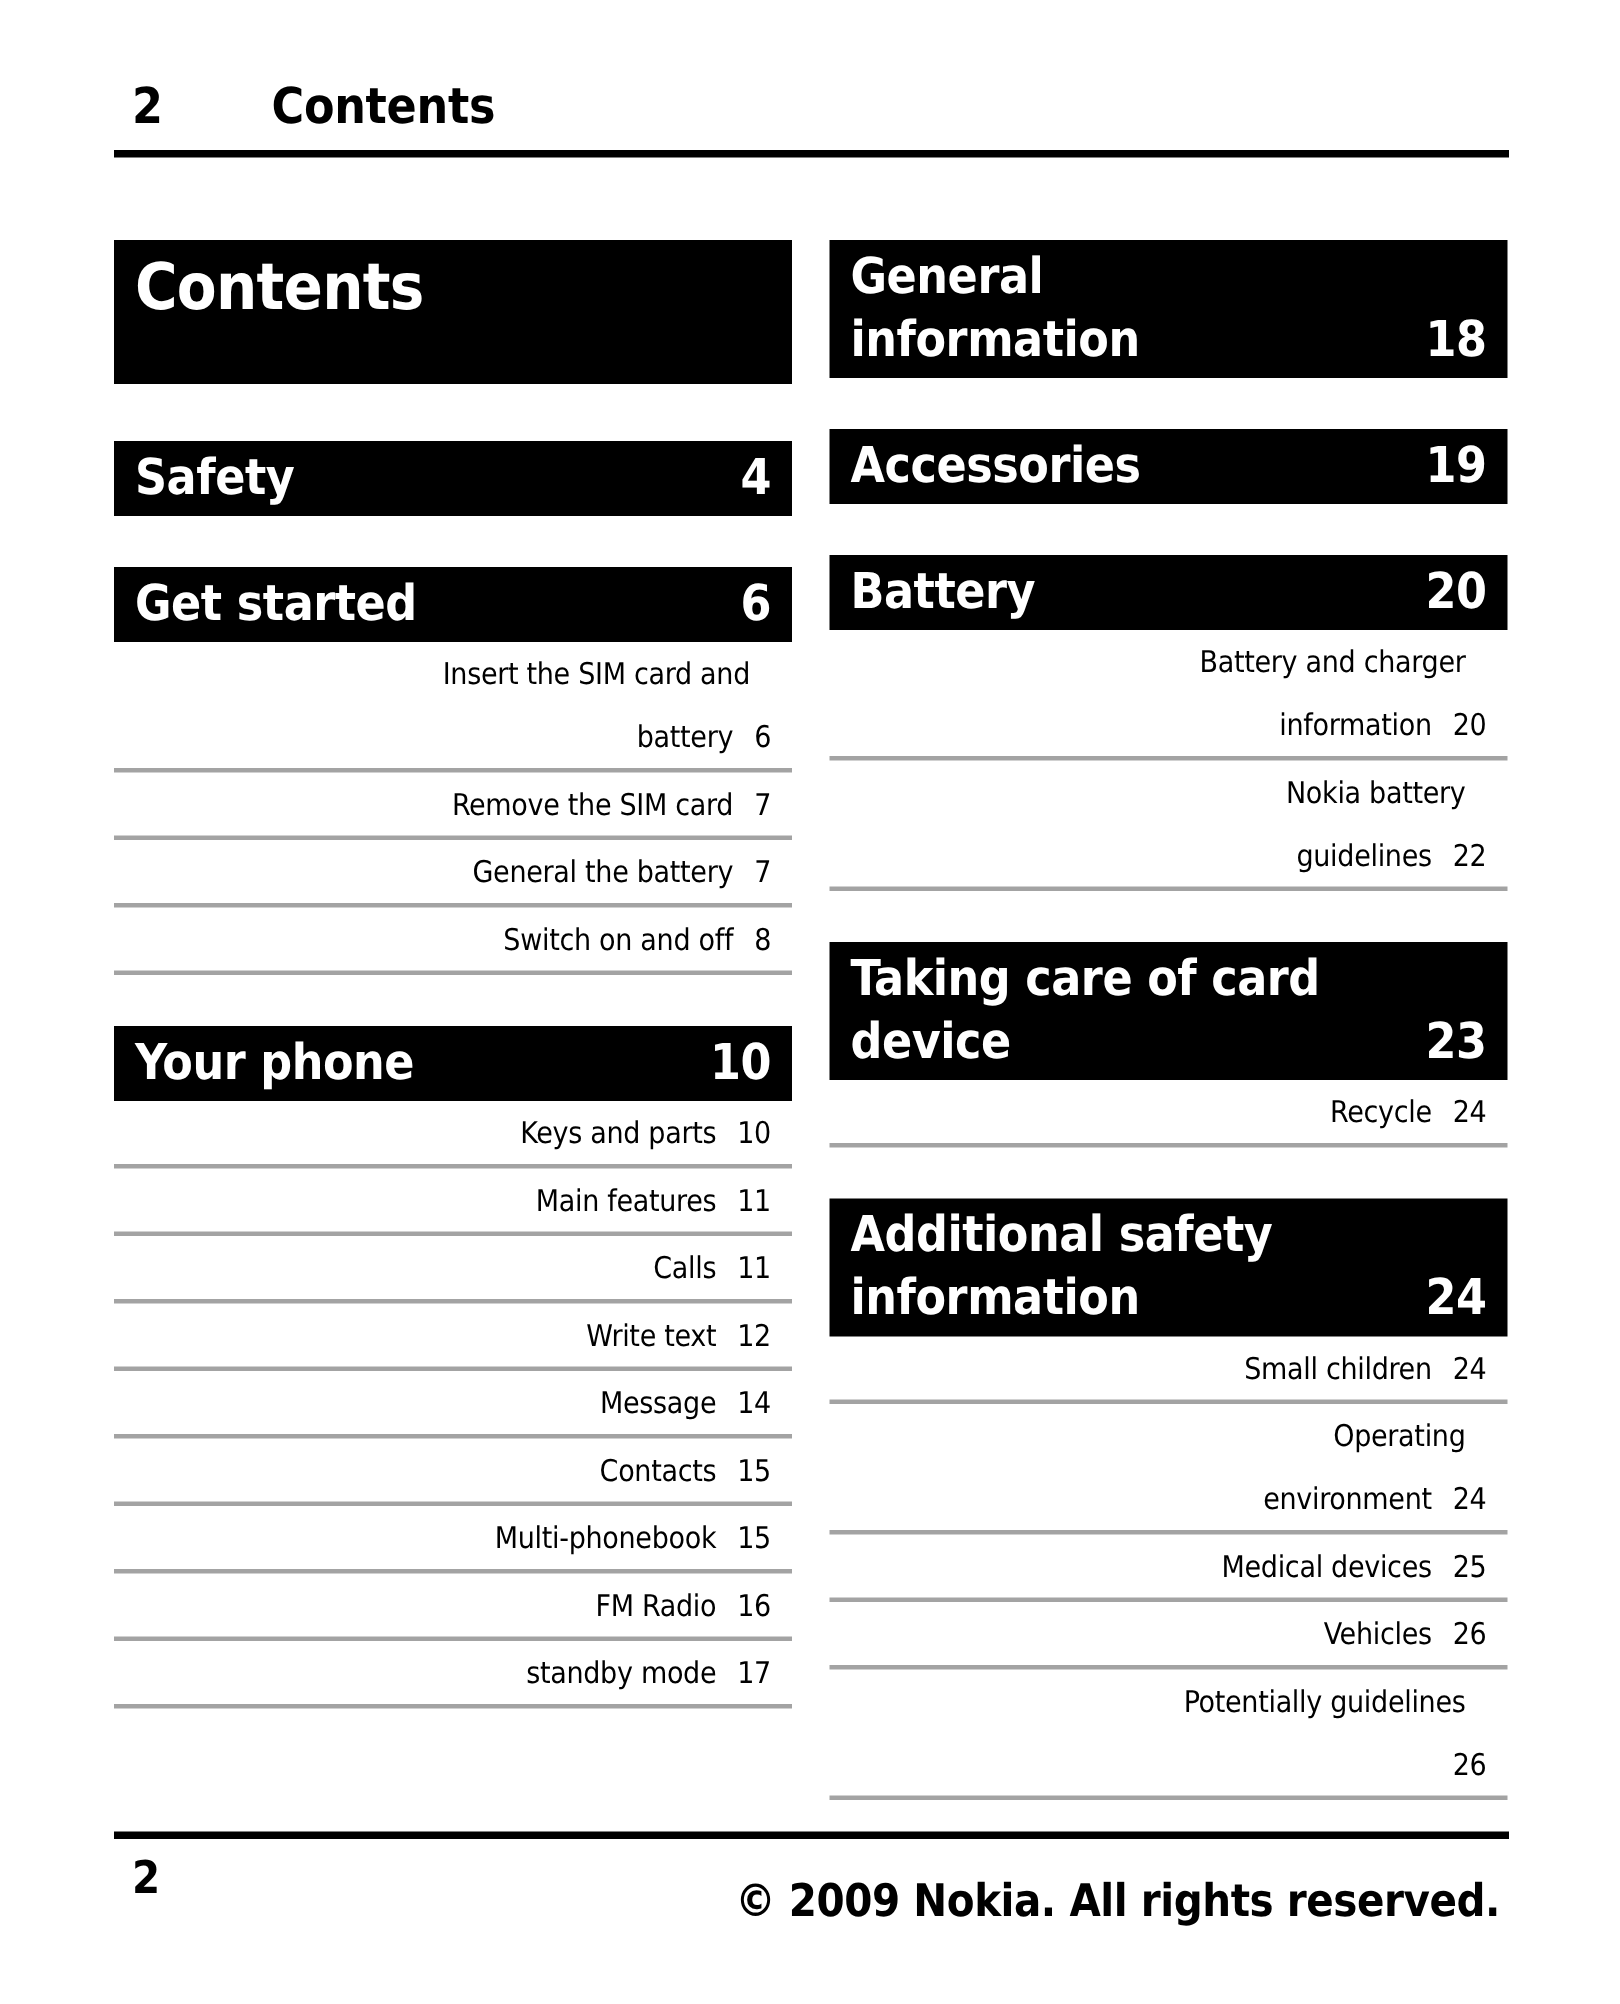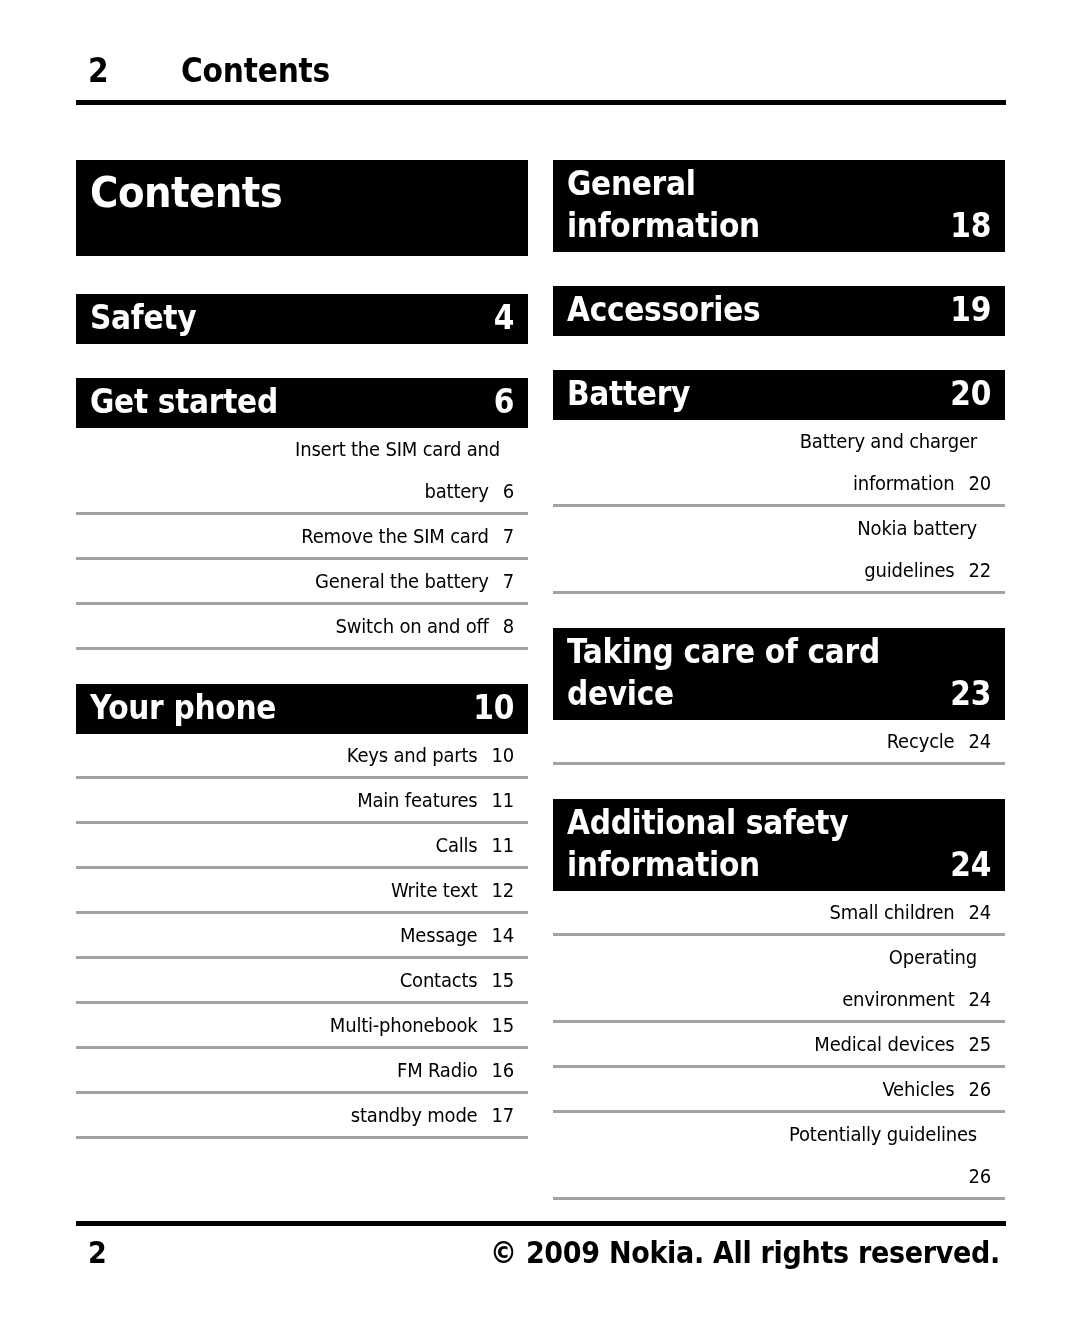--- a/index.html
+++ b/index.html
@@ -154,21 +154,21 @@
     position: absolute;
     left: 12px;
     top: 0;
     font-size: 30px;
     font-weight: bold;
     line-height: 42px;
   }
   .footer-copy {
     position: absolute;
     right: 6px;
-    top: 0;
+    top: 15px;
     font-size: 30px;
     font-weight: bold;
     line-height: 42px;
     letter-spacing: -0.3px;
   }
 </style>
 </head>
 <body>
 
 <div class="page">

